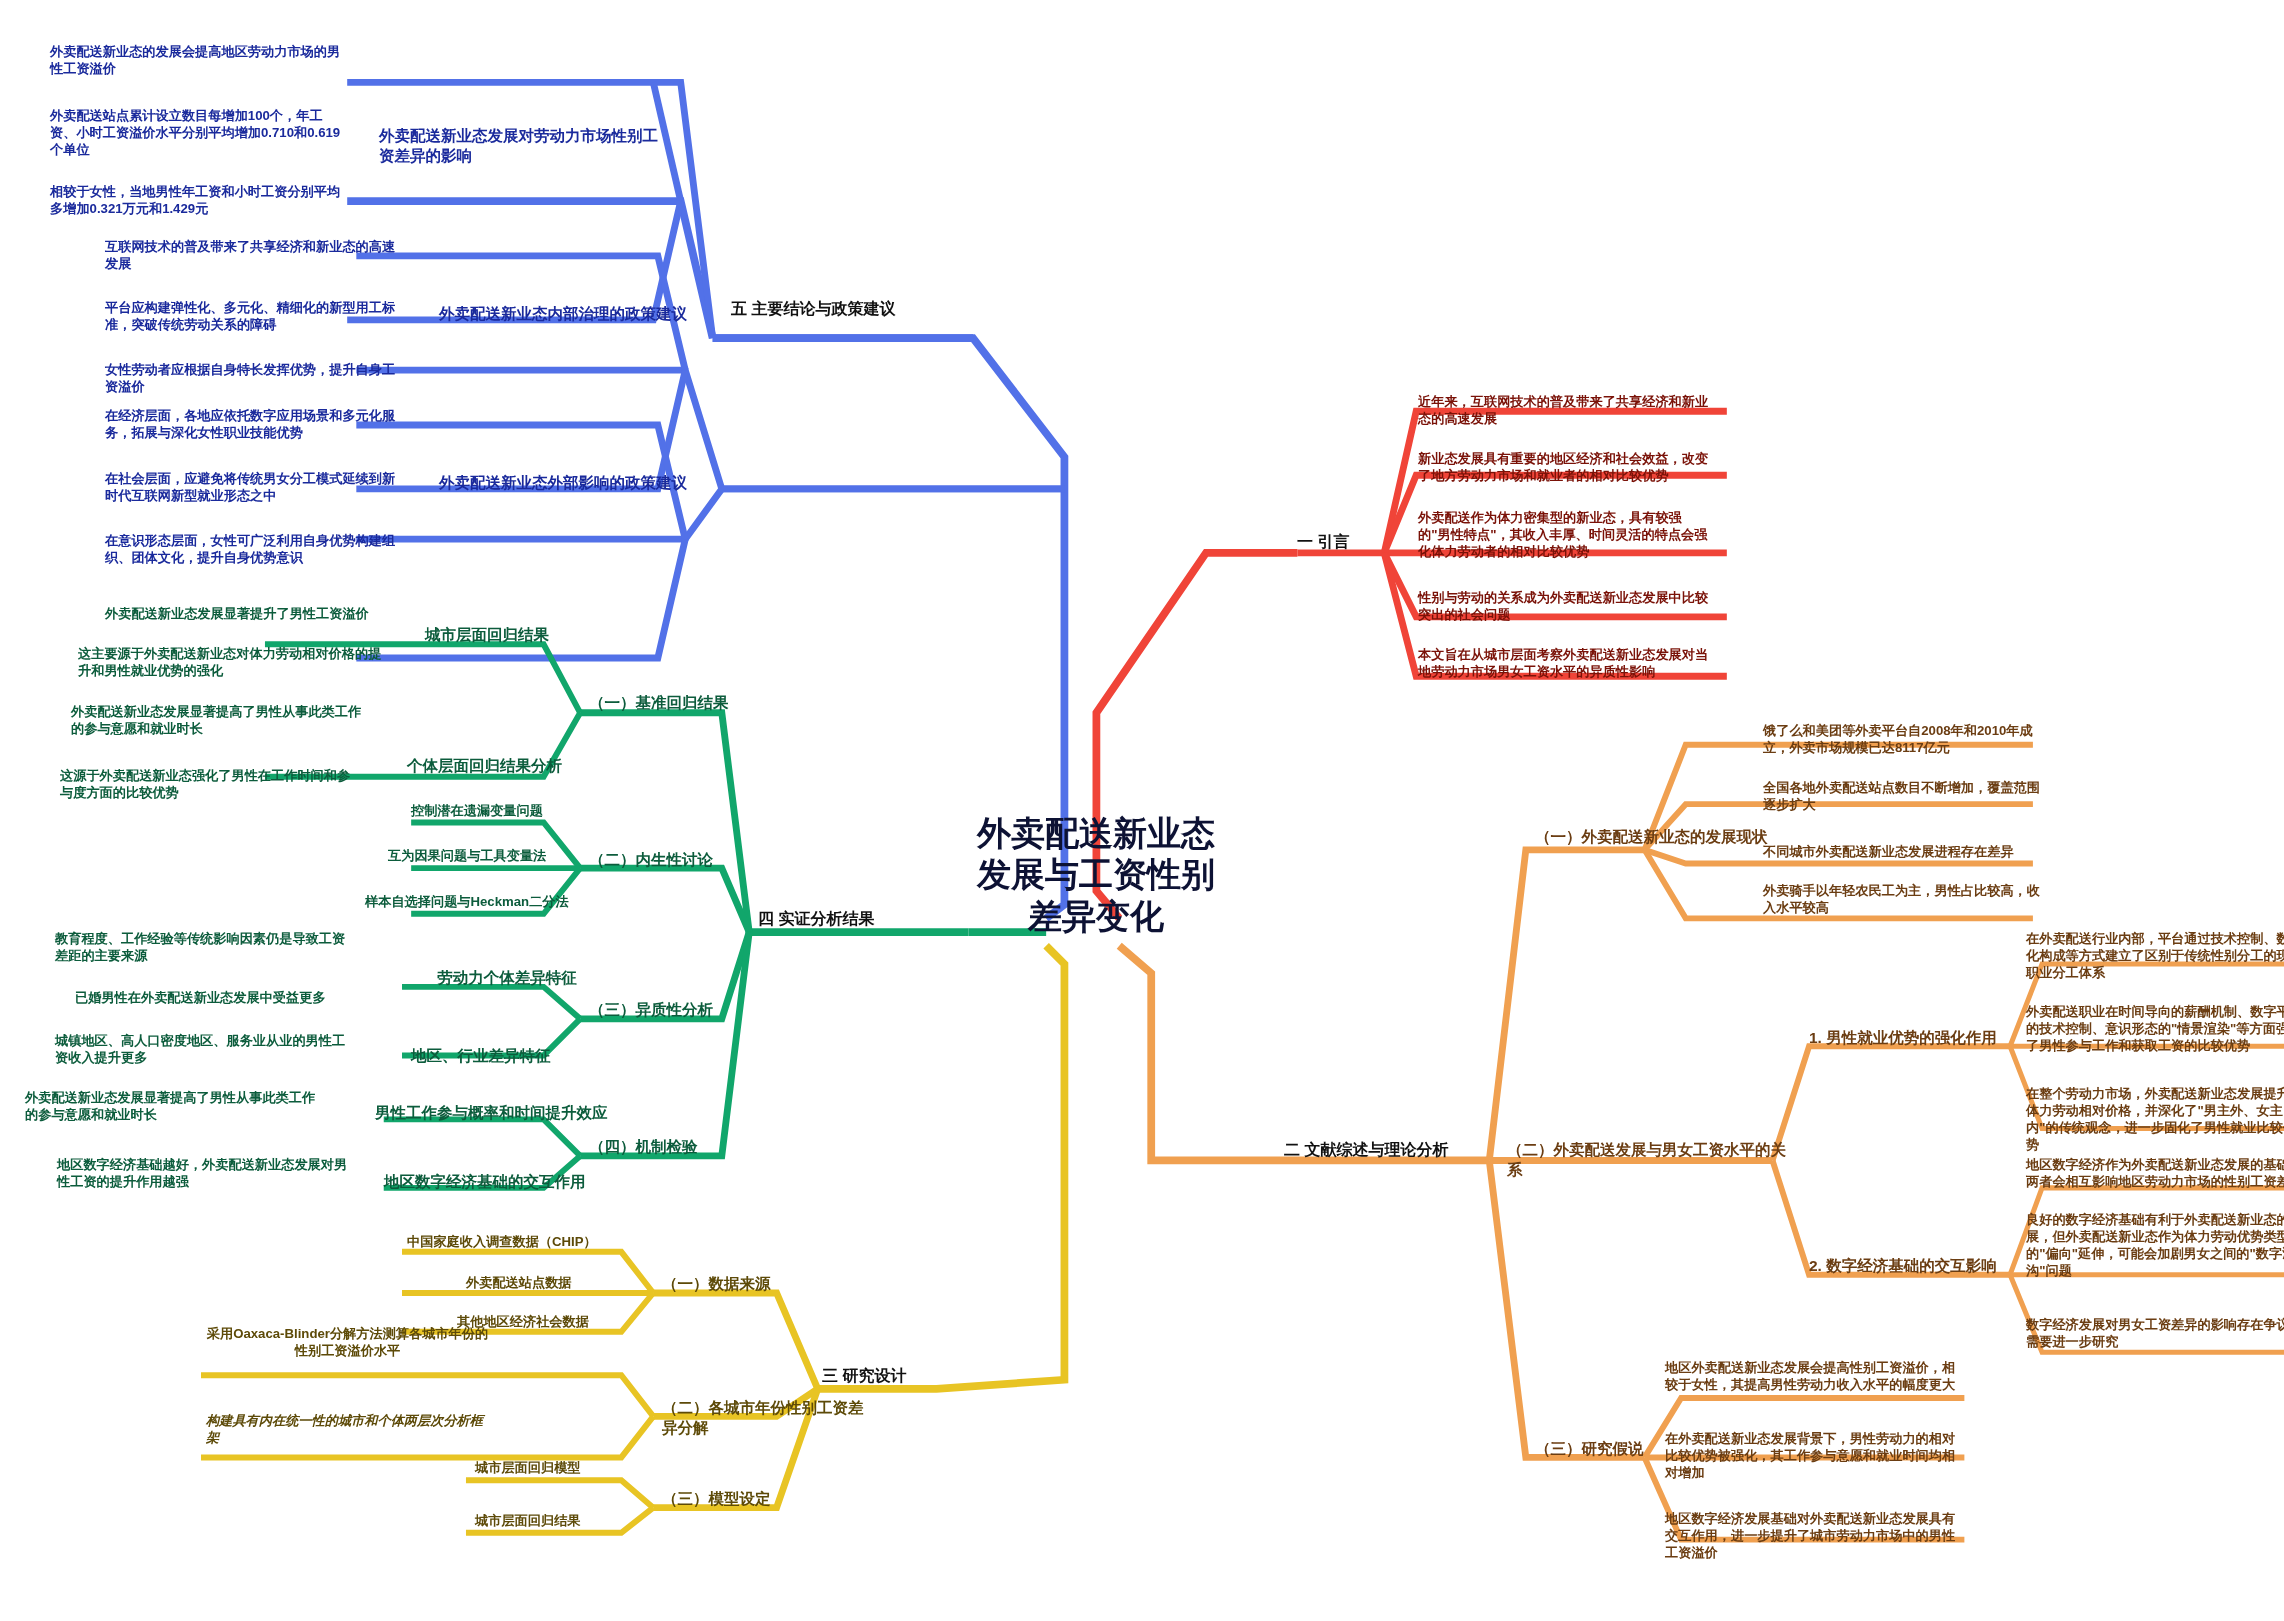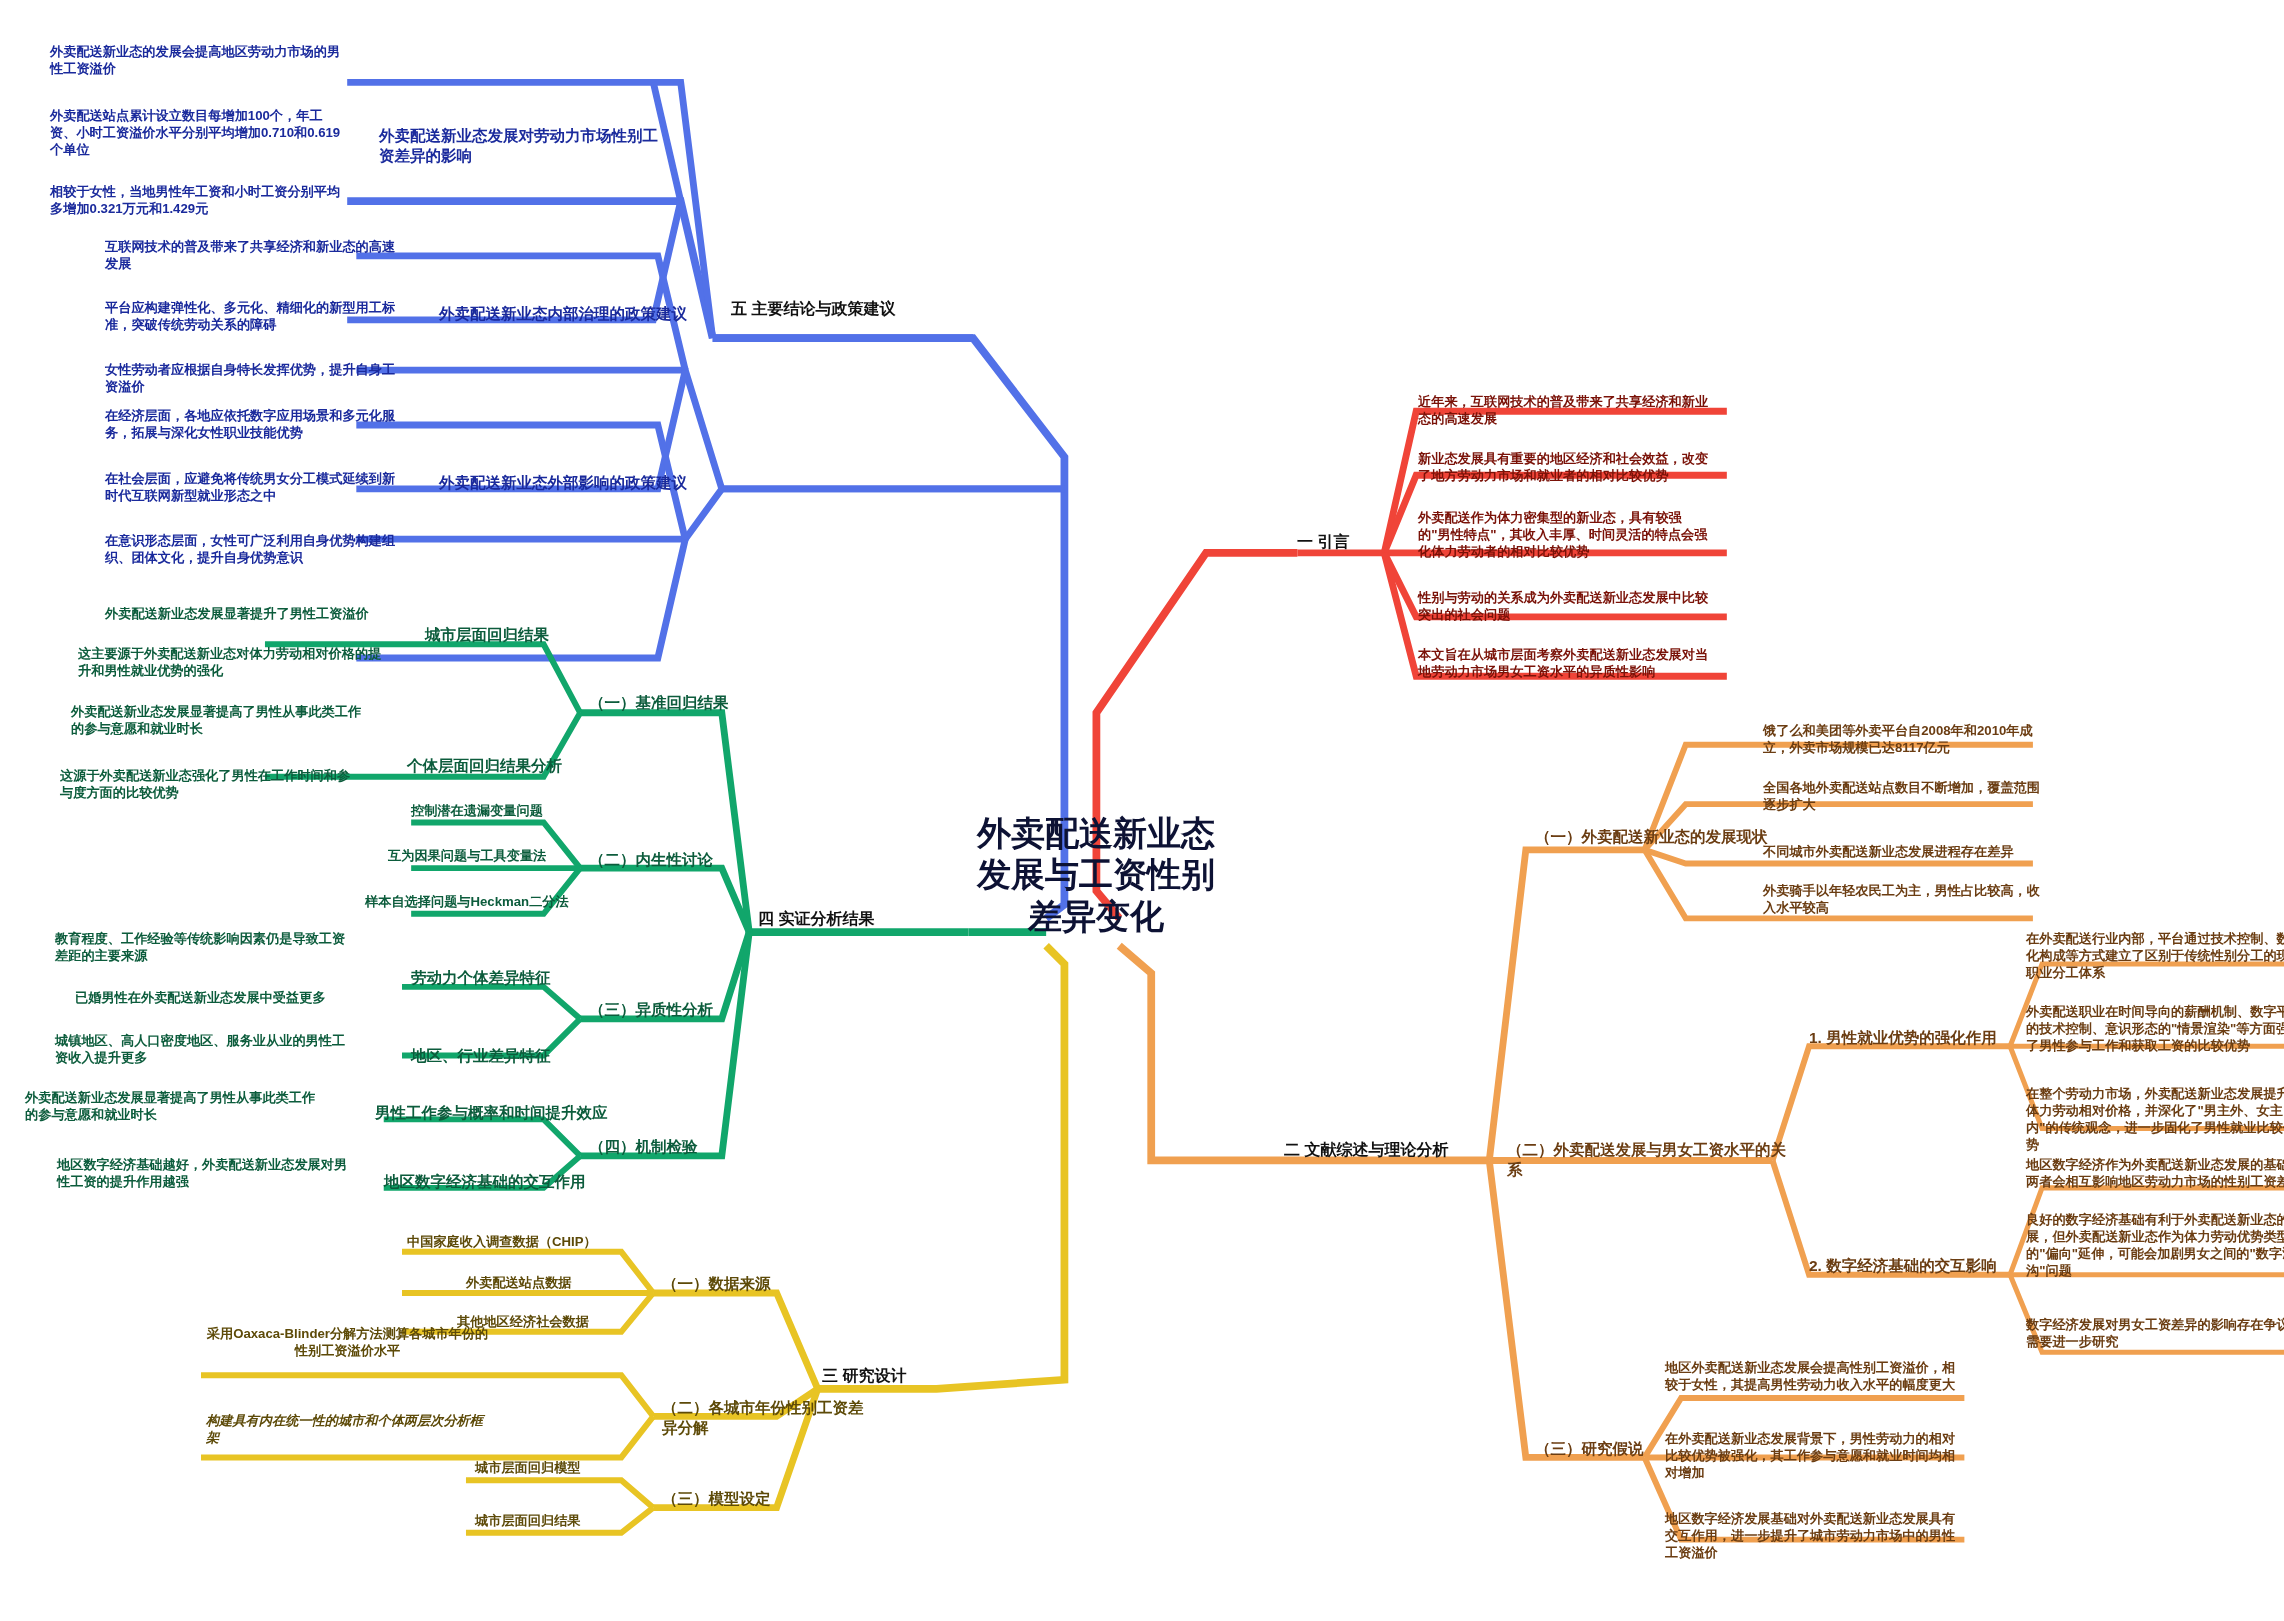--- a/index.html
+++ b/index.html
@@ -156,21 +156,21 @@
     <div class="node l2" style="left:407px;top:756px;width:210px;">个体层面回归结果分析</div>
     <div class="node l3" style="left:71px;top:703px;width:292px;">外卖配送新业态发展显著提高了男性从事此类工作的参与意愿和就业时长</div>
     <div class="node l3" style="left:60px;top:767px;width:292px;">这源于外卖配送新业态强化了男性在工作时间和参与度方面的比较优势</div>
 
     <div class="node l2" style="left:589px;top:850px;width:192px;">（二）内生性讨论</div>
     <div class="node l3" style="left:411px;top:802px;width:238px;">控制潜在遗漏变量问题</div>
     <div class="node l3" style="left:388px;top:847px;width:256px;">互为因果问题与工具变量法</div>
     <div class="node l3" style="left:365px;top:893px;width:283px;">样本自选择问题与Heckman二分法</div>
 
     <div class="node l2" style="left:589px;top:1000px;width:192px;">（三）异质性分析</div>
-    <div class="node l2" style="left:411px;top:968px;width:192px;">劳动力个体差异特征</div>
+    <div class="node l2" style="left:411px;top:968px;width:192px;text-align:center;">劳动力个体差异特征</div>
     <div class="node l3" style="left:55px;top:930px;width:297px;">教育程度、工作经验等传统影响因素仍是导致工资差距的主要来源</div>
     <div class="node l3" style="left:75px;top:989px;width:297px;">已婚男性在外卖配送新业态发展中受益更多</div>
     <div class="node l2" style="left:411px;top:1046px;width:192px;">地区、行业差异特征</div>
     <div class="node l3" style="left:55px;top:1032px;width:297px;">城镇地区、高人口密度地区、服务业从业的男性工资收入提升更多</div>
 
     <div class="node l2" style="left:589px;top:1137px;width:192px;">（四）机制检验</div>
     <div class="node l2" style="left:375px;top:1103px;width:238px;">男性工作参与概率和时间提升效应</div>
     <div class="node l3" style="left:25px;top:1089px;width:297px;">外卖配送新业态发展显著提高了男性从事此类工作的参与意愿和就业时长</div>
     <div class="node l2" style="left:384px;top:1172px;width:219px;">地区数字经济基础的交互作用</div>
     <div class="node l3" style="left:57px;top:1156px;width:297px;">地区数字经济基础越好，外卖配送新业态发展对男性工资的提升作用越强</div>

